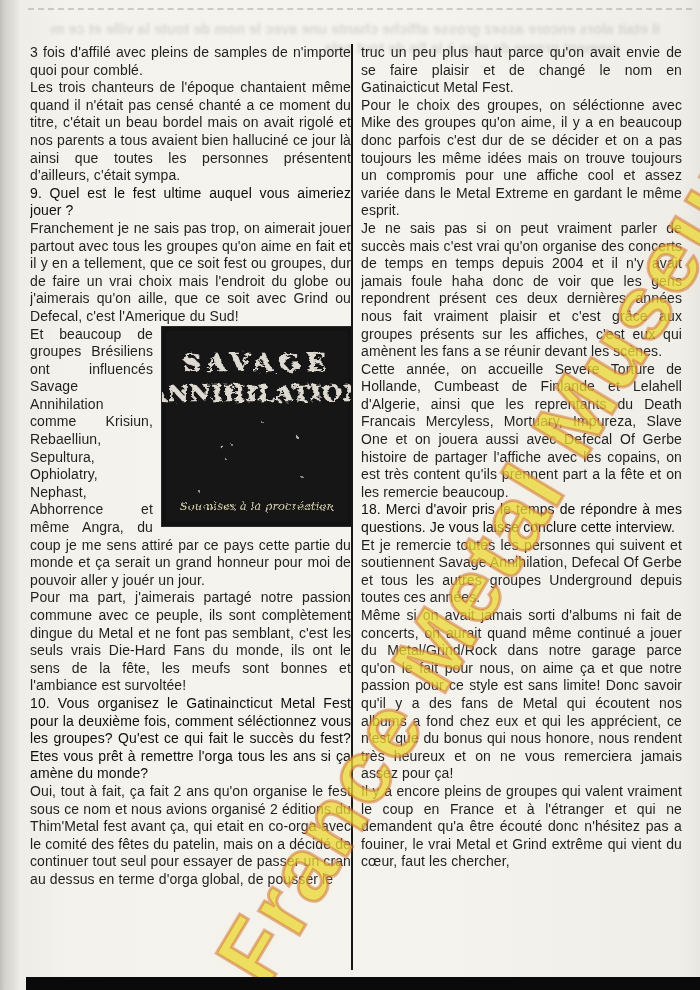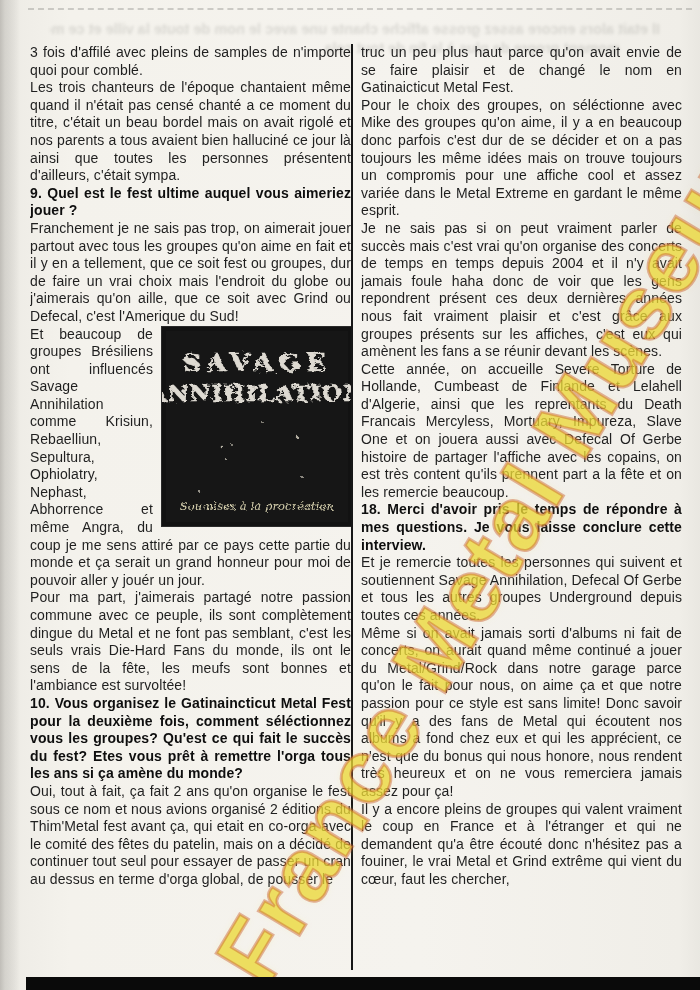--- a/index.html
+++ b/index.html
@@ -18,21 +18,21 @@
   .ghost.g1{top:20px;}
   .ghost.g2{top:39px;left:80px;width:540px;}
   .columns{position:absolute;left:30px;top:44px;width:652px;height:932px;
         display:flex;overflow:hidden;}
   .col{width:321px;height:100%;overflow:hidden;color:#1f1f1f;
         font-size:14px;line-height:17.6px;letter-spacing:.1px;}
   .col.right{margin-left:10px;}
   .divider{position:absolute;left:351px;top:44px;width:2px;height:926px;
         background:#161616;}
   .para{text-align:justify;margin:0;}
-  .para.q{font-weight:bold;color:#0e0e0e;}
+  .para.q{font-weight:normal;color:#0e0e0e;}
   .cover{float:right;width:190px;height:199px;margin:1px -1px 4px 9px;
         background:#131313;box-shadow:0 0 0 1px #2a2a2a;}
   .cover svg{display:block;}
   .watermark{position:absolute;left:196px;top:948px;transform:rotate(-59deg);
         transform-origin:0 0;white-space:nowrap;pointer-events:none;
         font-weight:bold;font-size:90px;letter-spacing:3px;
         color:rgba(233,212,42,.68);
         -webkit-text-stroke:3px rgba(198,84,40,.42);
         text-shadow:0 0 6px rgba(250,240,150,.35);}
   .bottom-bar{position:absolute;left:26px;right:0;top:977px;height:13px;

